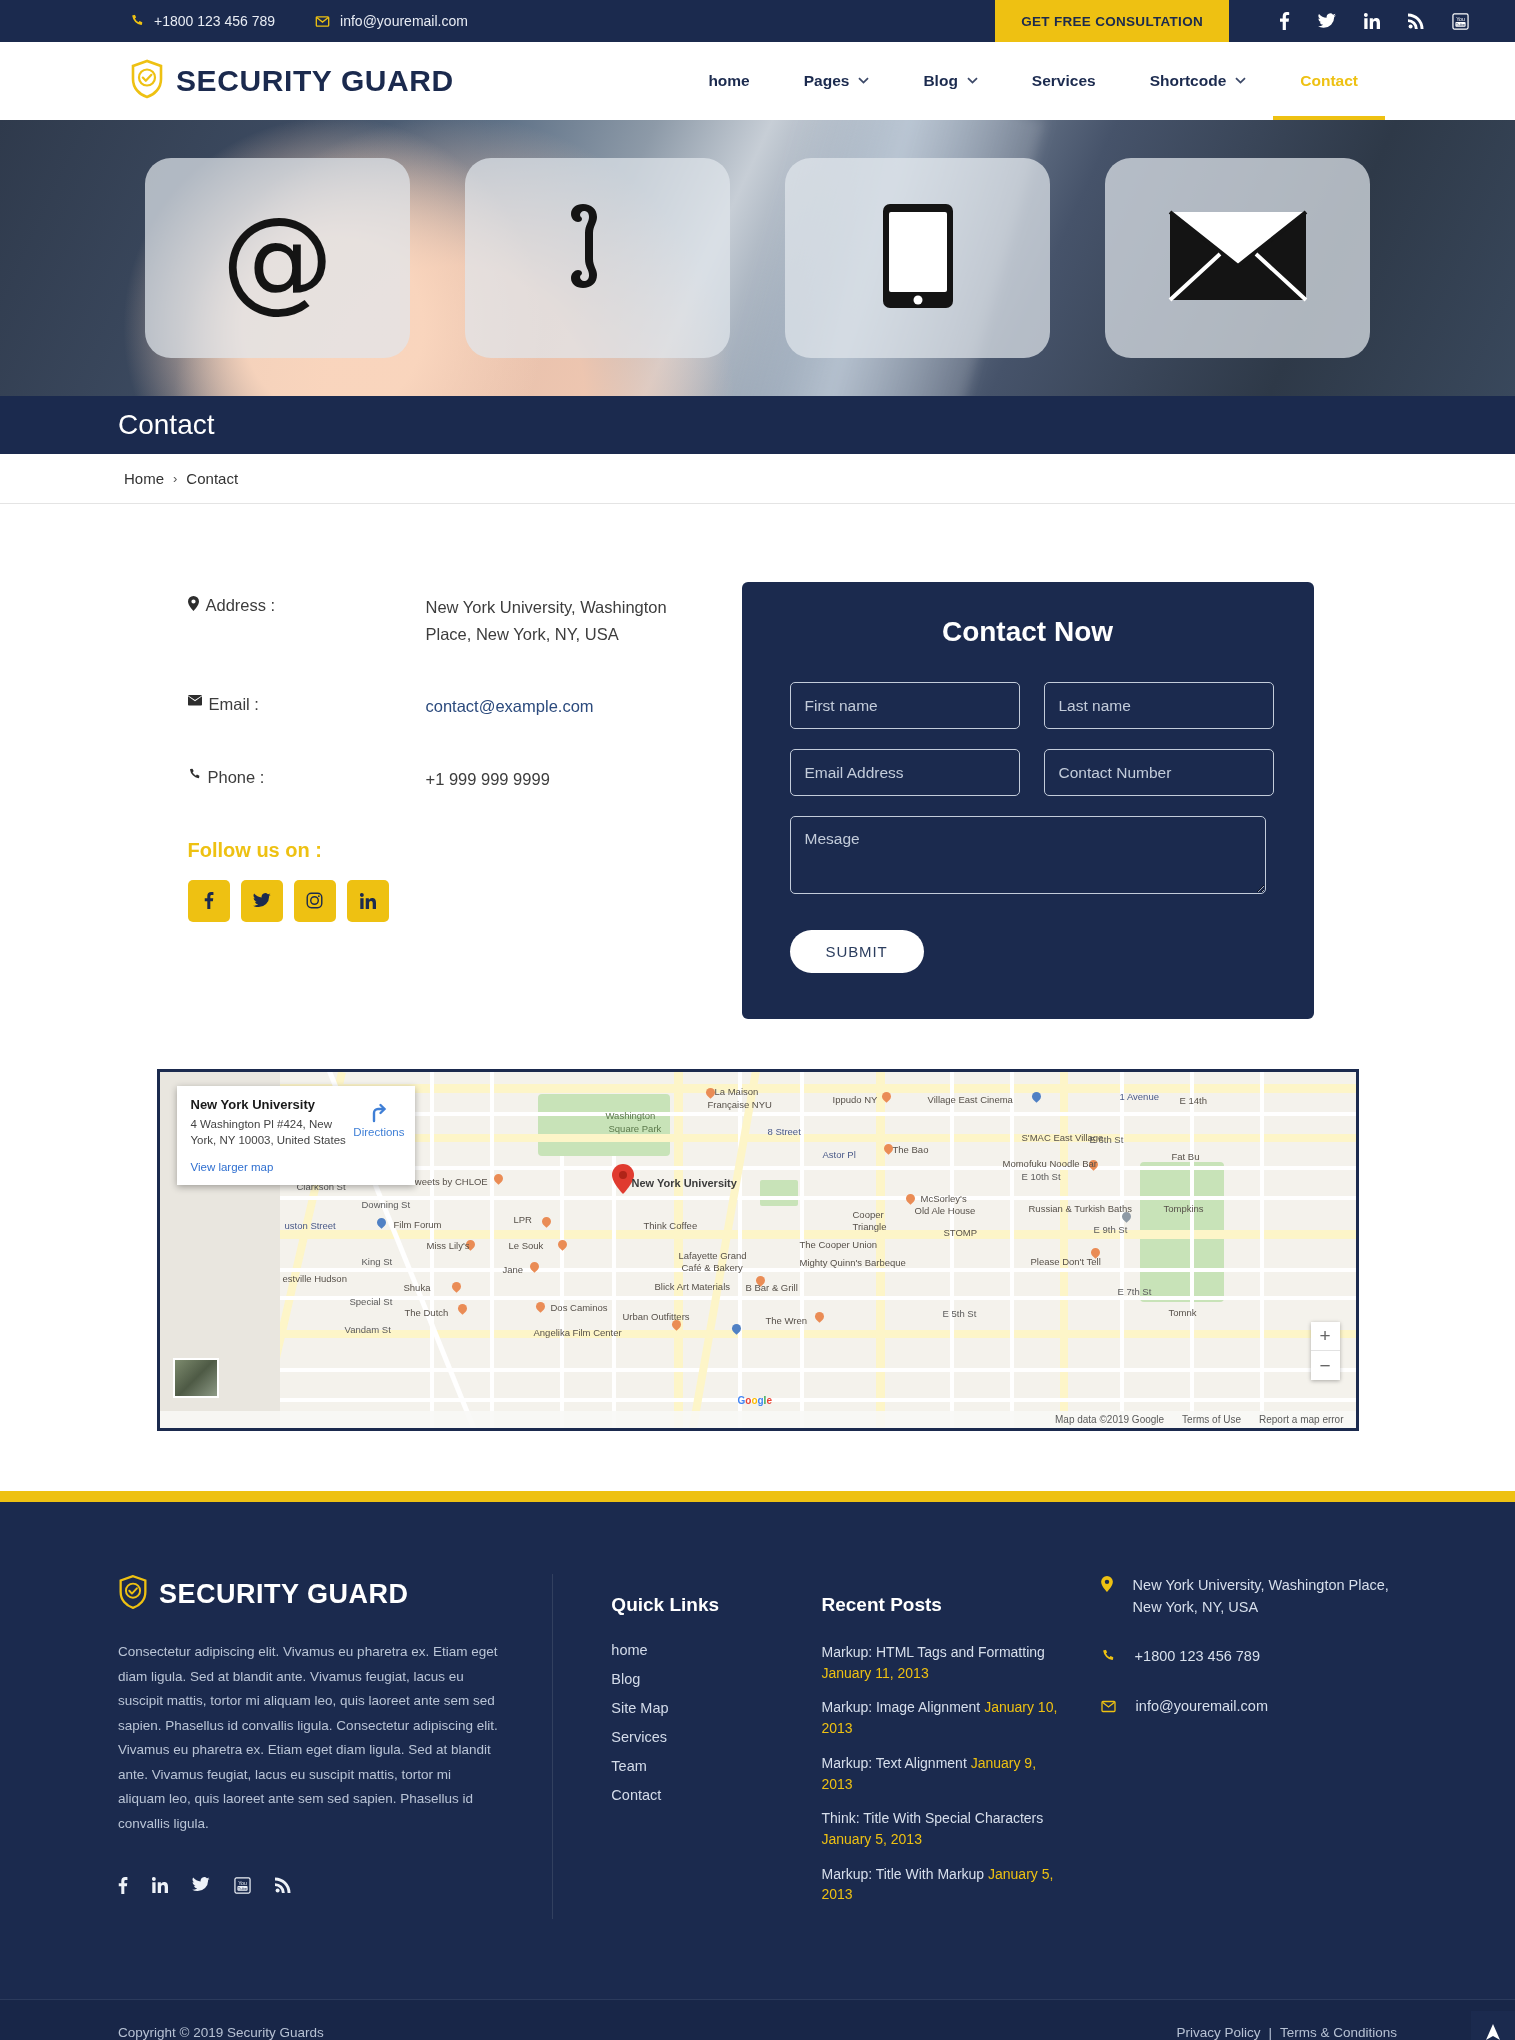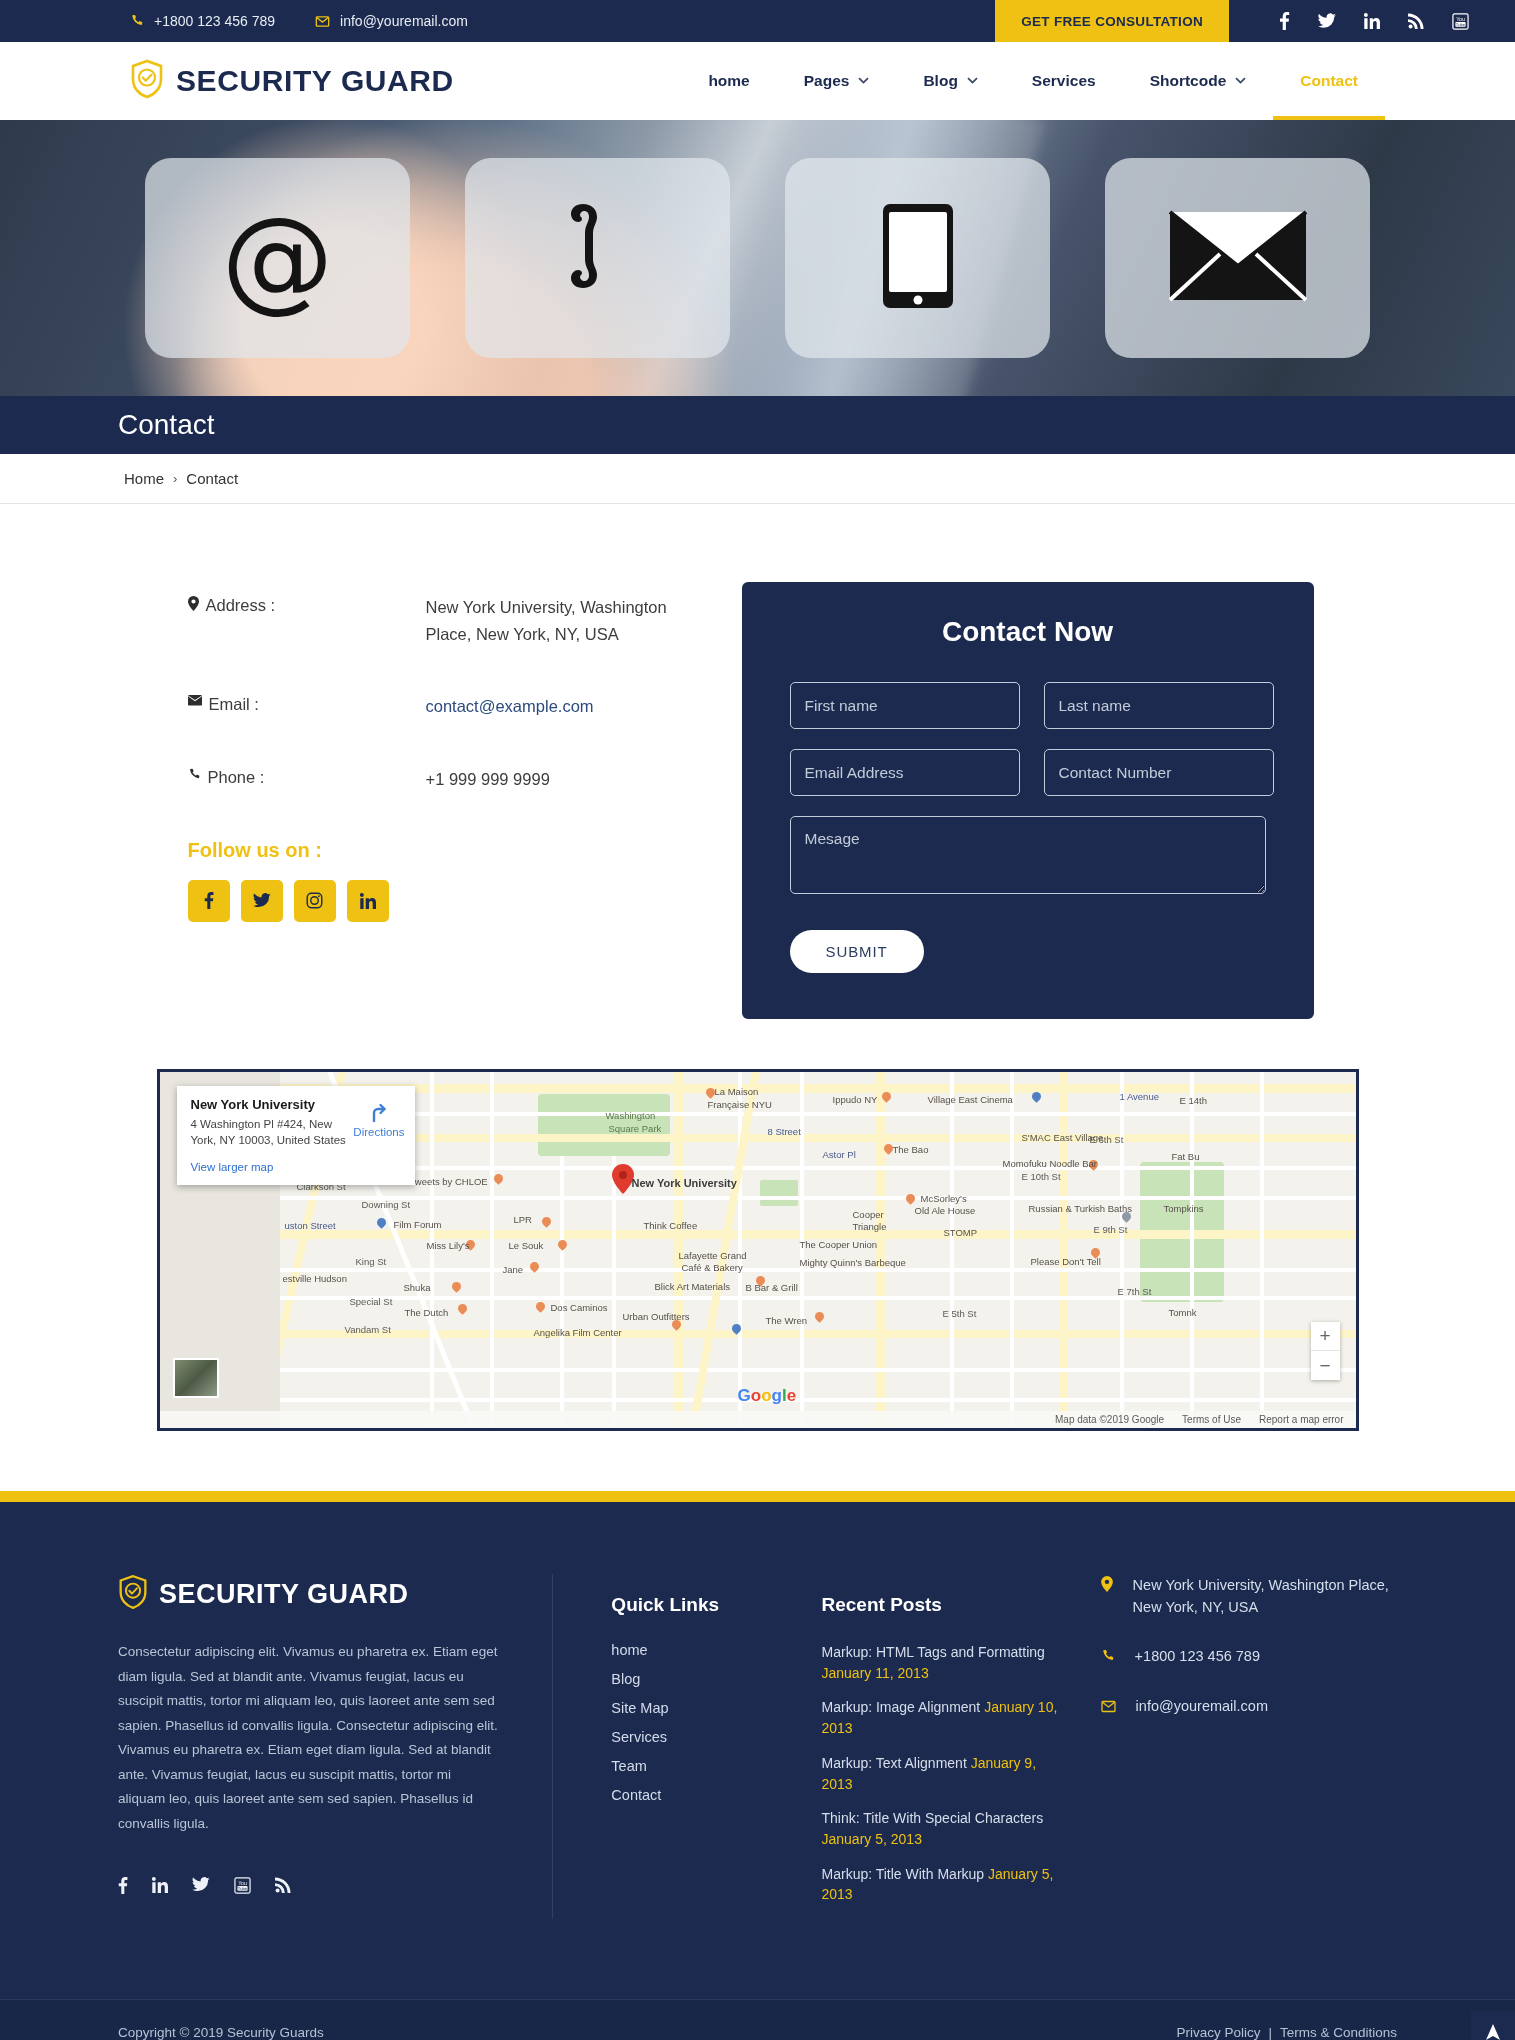--- a/index.html
+++ b/index.html
@@ -356,21 +356,21 @@
     justify-content: flex-end;
     gap: 18px;
     padding-right: 12px;
     font-size: 10px;
     color: #5a5a5a;
     z-index: 7;
   }
   .gmark {
     position: absolute;
     left: 578px; bottom: 22px;
-    font-size: 17px;
+    font-size: 10px;
     font-weight: bold;
     z-index: 8;
     font-family: "Liberation Sans", sans-serif;
   }
   .gm-b{color:#4285f4}.gm-r{color:#ea4335}.gm-y{color:#fbbc05}.gm-g{color:#34a853}
   .map-thumb {
     position: absolute;
     left: 13px; bottom: 30px;
     width: 46px; height: 40px;
     border: 2px solid #fff;
@@ -786,21 +786,21 @@
         <div class="mlabel trans" style="left: 125px; top: 148px;">uston Street</div>
         <div class="mlabel poi" style="left: 354px; top: 142px;">LPR</div>
         <div class="mlabel poi" style="left: 484px; top: 148px;">Think Coffee</div>
         <div class="mlabel poi" style="left: 693px; top: 137px;">Cooper</div>
         <div class="mlabel poi" style="left: 693px; top: 149px;">Triangle</div>
         <div class="mlabel poi" style="left: 267px; top: 168px;">Miss Lily's</div>
         <div class="mlabel poi" style="left: 349px; top: 168px;">Le Souk</div>
         <div class="mlabel poi" style="left: 640px; top: 167px;">The Cooper Union</div>
         <div class="mlabel poi" style="left: 784px; top: 155px;">STOMP</div>
         <div class="mlabel " style="left: 934px; top: 152px;">E 9th St</div>
-        <div class="mlabel " style="left: 196px; top: 184px;">King St</div>
+        <div class="mlabel " style="left: 202px; top: 184px;">King St</div>
         <div class="mlabel poi" style="left: 343px; top: 192px;">Jane</div>
         <div class="mlabel poi" style="left: 519px; top: 178px;">Lafayette Grand</div>
         <div class="mlabel poi" style="left: 522px; top: 190px;">Café &amp; Bakery</div>
         <div class="mlabel poi" style="left: 640px; top: 185px;">Mighty Quinn's Barbeque</div>
         <div class="mlabel poi" style="left: 871px; top: 184px;">Please Don't Tell</div>
         <div class="mlabel poi" style="left: 123px; top: 201px;">estville Hudson</div>
         <div class="mlabel poi" style="left: 244px; top: 210px;">Shuka</div>
         <div class="mlabel poi" style="left: 495px; top: 209px;">Blick Art Materials</div>
         <div class="mlabel poi" style="left: 586px; top: 210px;">B Bar &amp; Grill</div>
         <div class="mlabel " style="left: 190px; top: 224px;">Special St</div>

